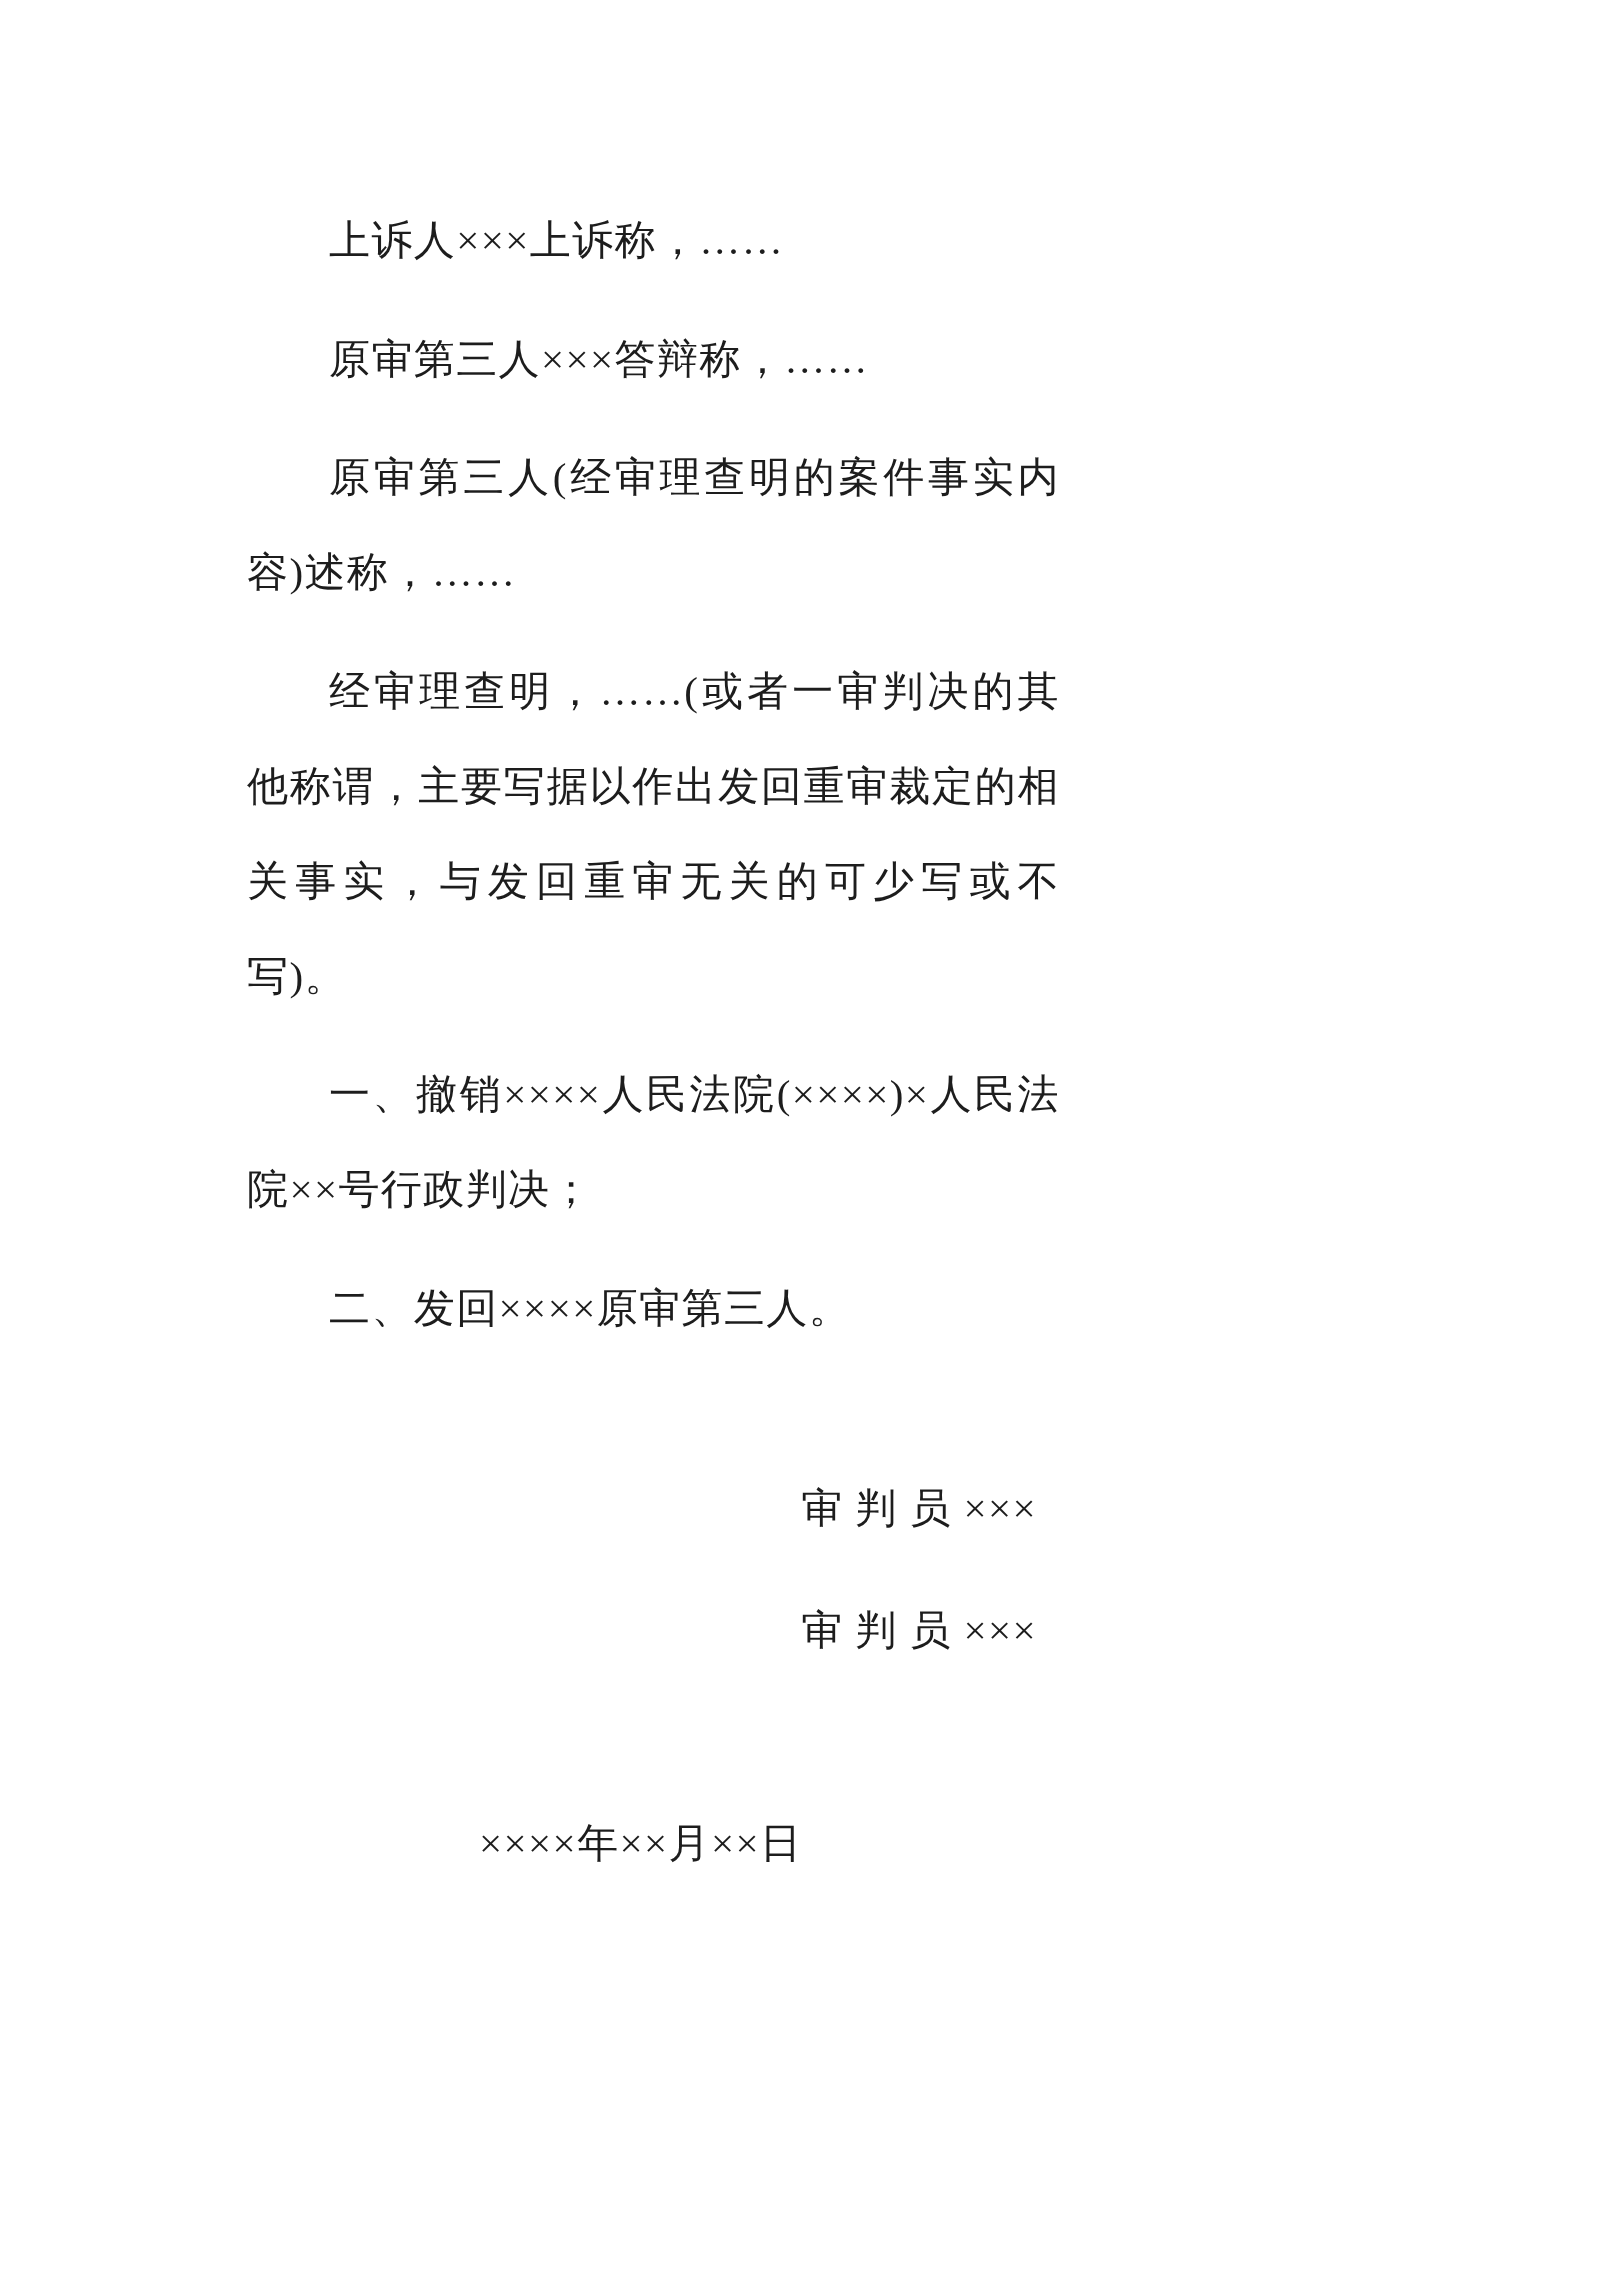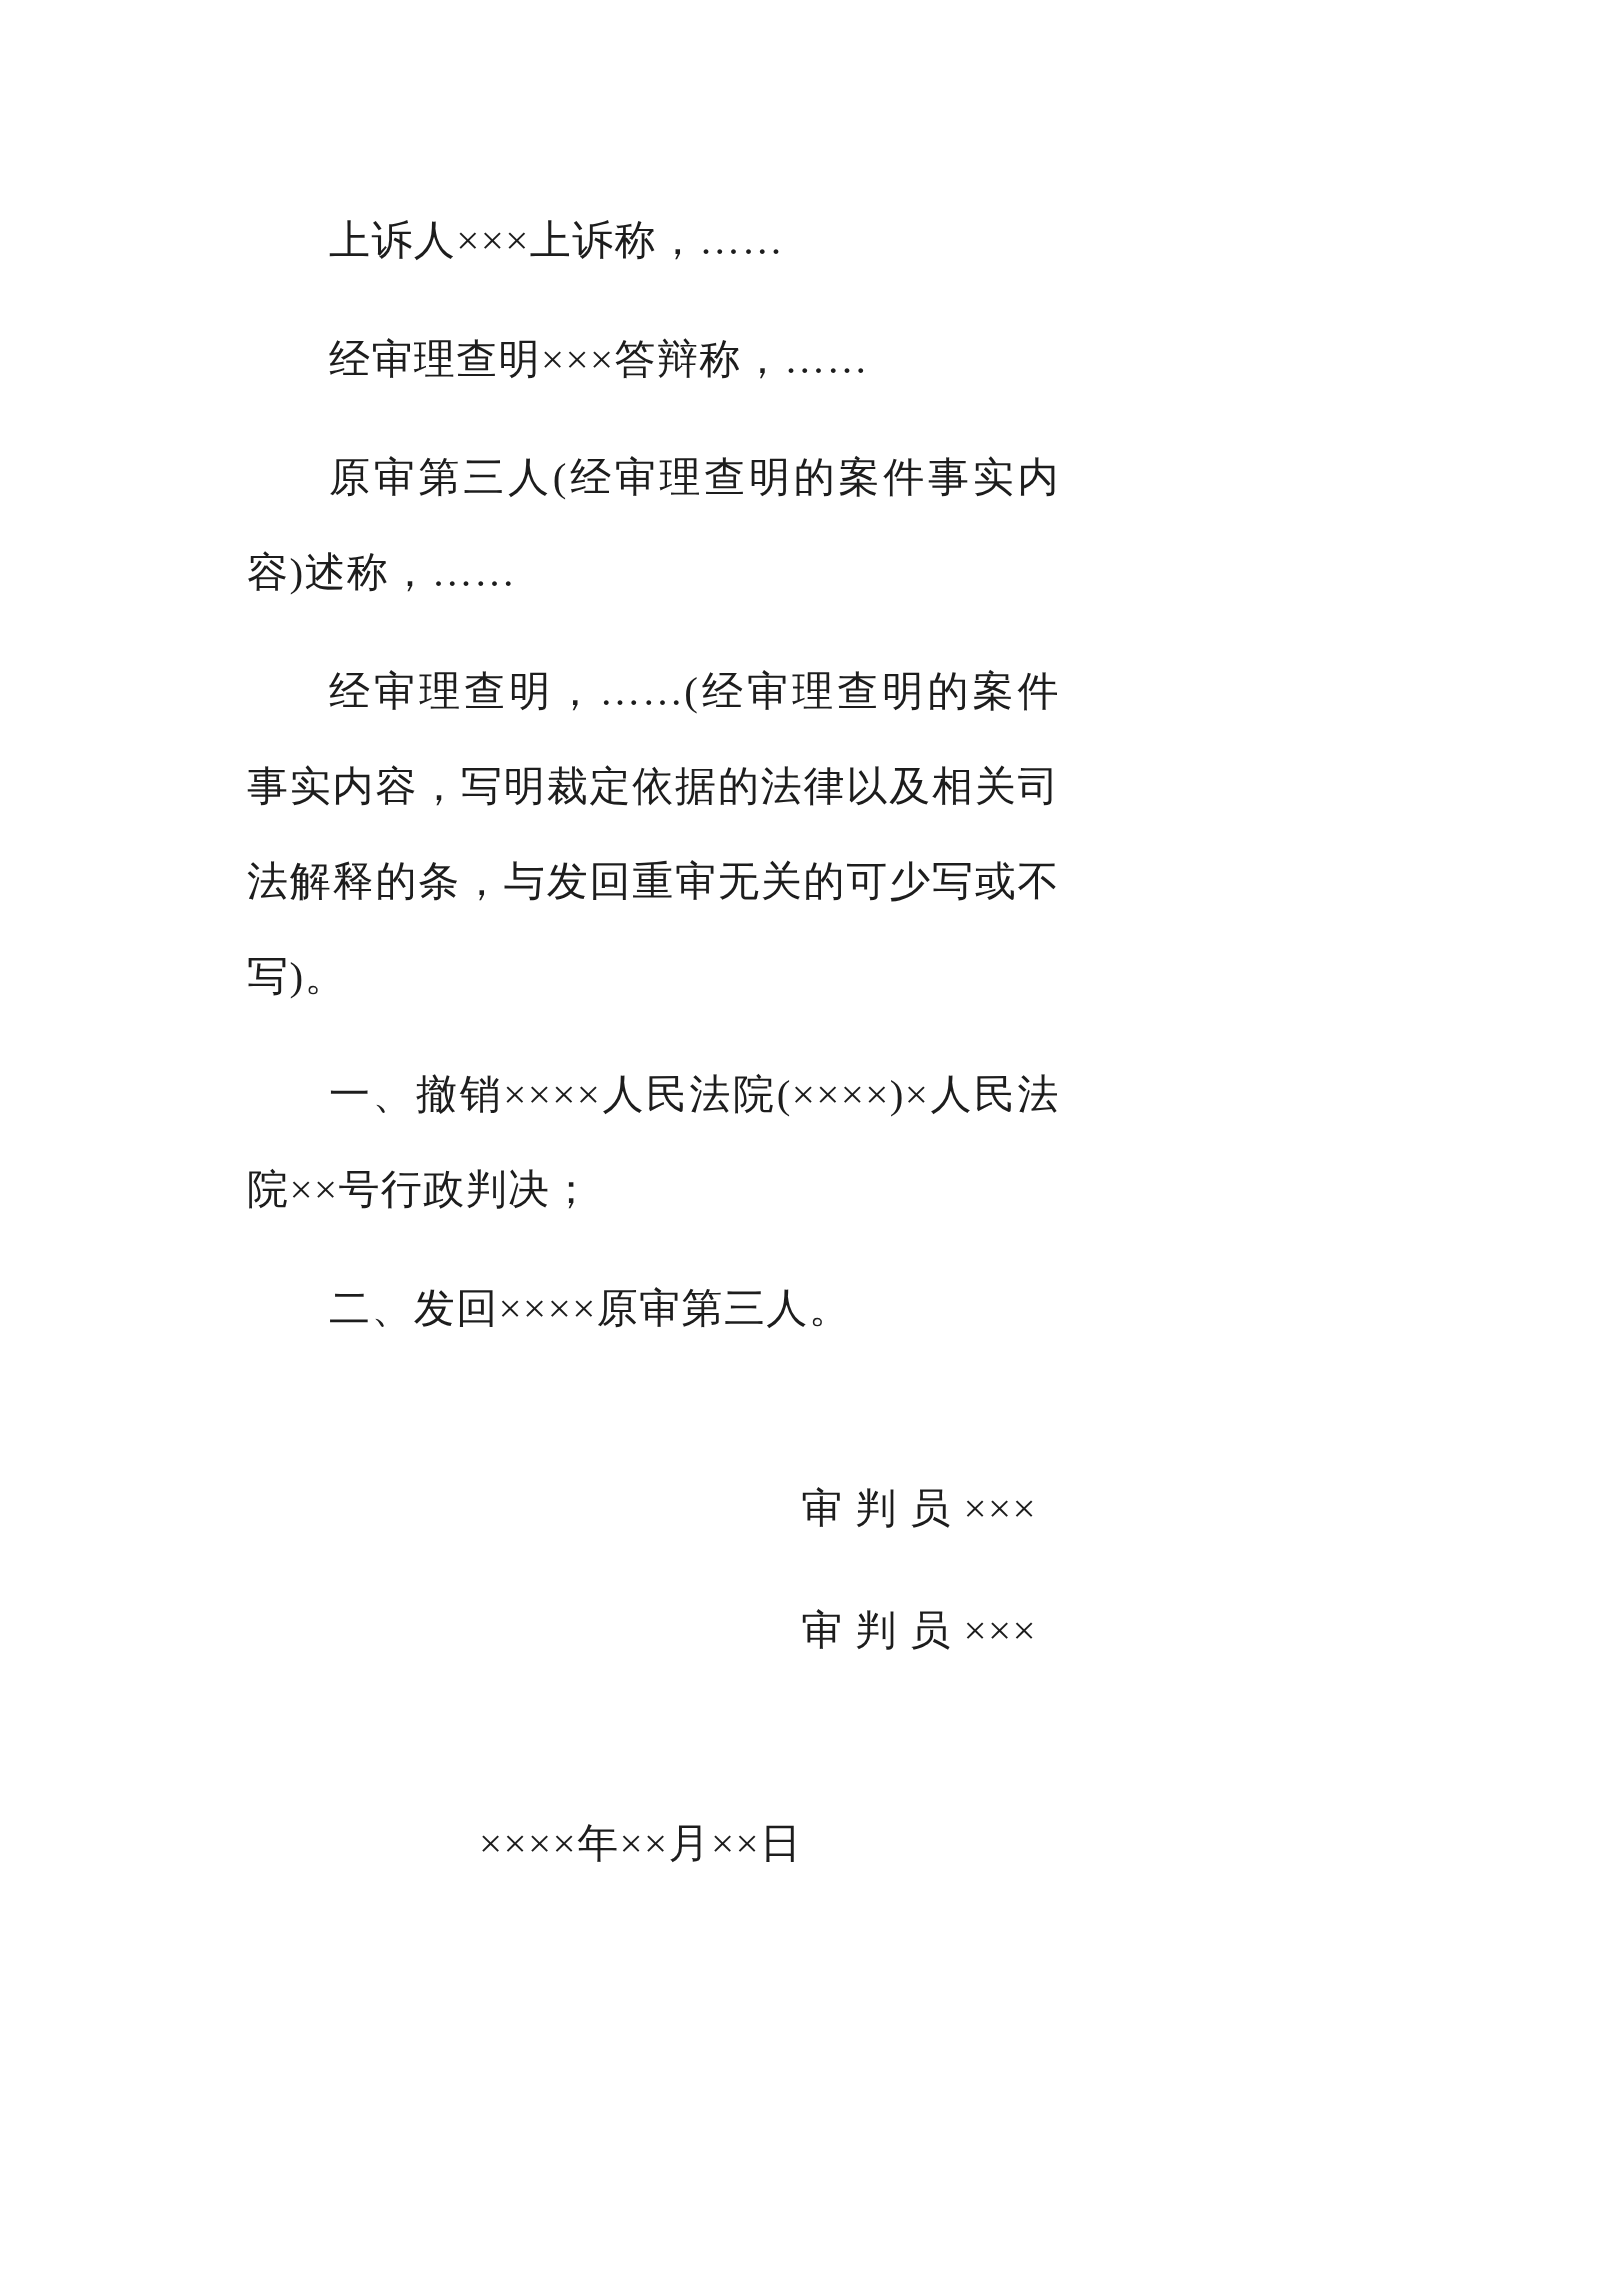--- a/index.html
+++ b/index.html
@@ -48,23 +48,23 @@
     padding-right: 25.5px;
     letter-spacing: 1.4px;
   }
 </style>
 </head>
 <body>
 
 <div class="page">
   <div class="doc-body">
     <p class="para">上诉人×××上诉称，……</p>
-    <p class="para">经审理查明×××答辩称，……</p>
+    <p class="para">原审第三人×××答辩称，……</p>
     <p class="para">原审第三人(经审理查明的案件事实内容)述称，……</p>
-    <p class="para">经审理查明，……(经审理查明的案件事实内容，写明裁定依据的法律以及相关司法解释的条，与发回重审无关的可少写或不写)。</p>
+    <p class="para">经审理查明，……(或者一审判决的其他称谓，主要写据以作出发回重审裁定的相关事实，与发回重审无关的可少写或不写)。</p>
     <p class="para">一、撤销××××人民法院(××××)×人民法院××号行政判决；</p>
     <p class="para">二、发回××××原审第三人。</p>
 
     <div class="sig-block">
       <p class="sig">审 判 员 ×××</p>
       <p class="sig">审 判 员 ×××</p>
     </div>
 
     <p class="date-line">××××年××月××日</p>
   </div>

